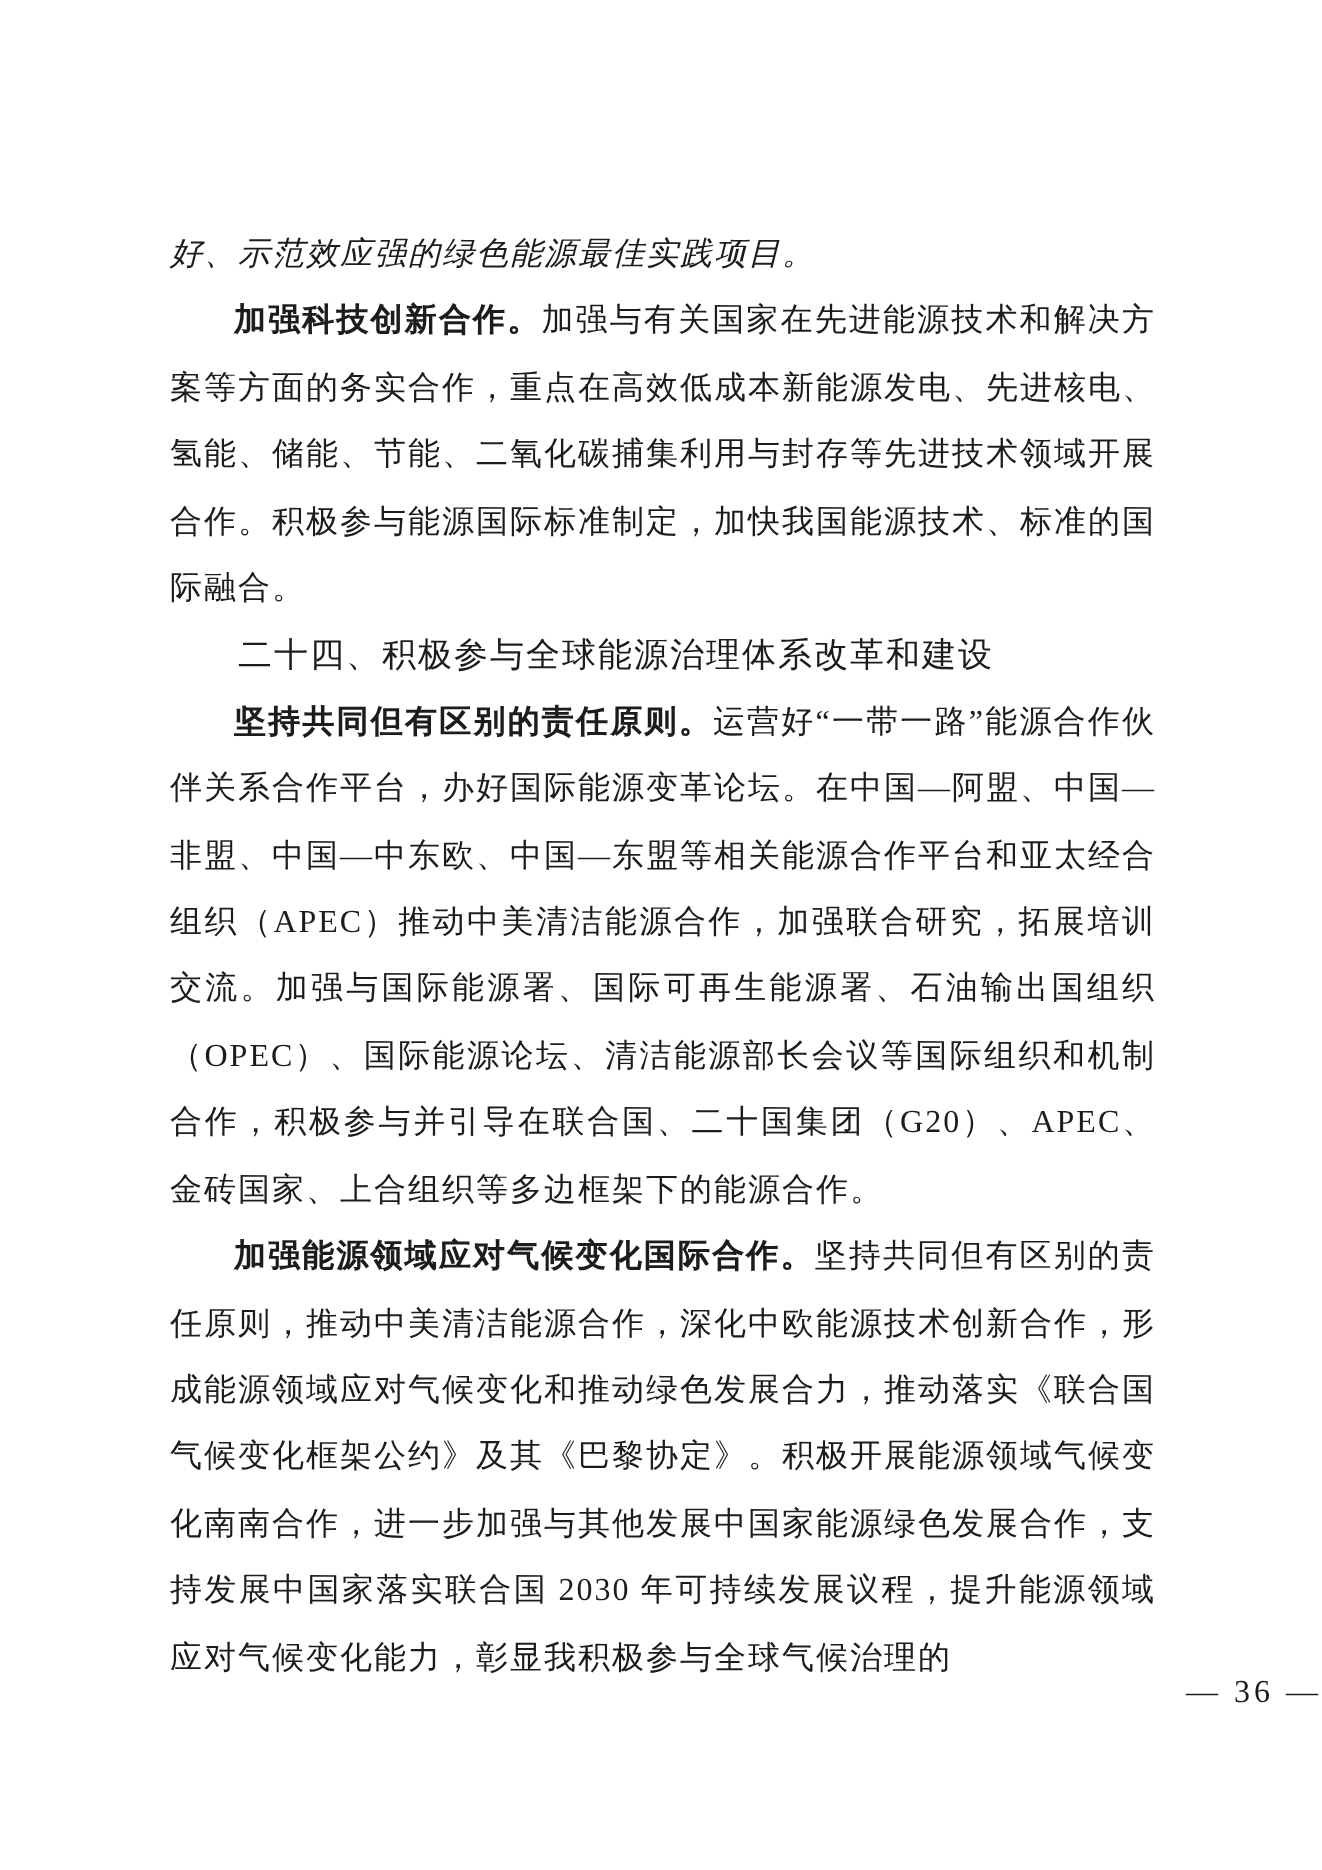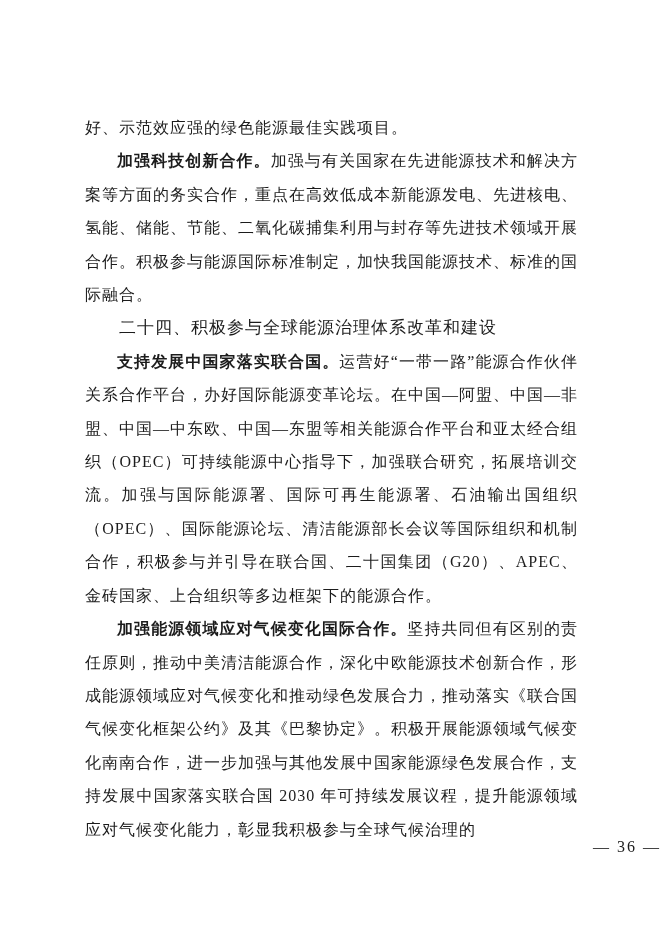--- a/index.html
+++ b/index.html
@@ -26,20 +26,21 @@
     margin: 0;
     font-size: 16px;
     line-height: 33.4px;
     letter-spacing: 1px;
     text-align: justify;
     text-justify: inter-character;
     text-indent: 2em;
   }
   .para.continuation {
     text-indent: 0;
+    font-style: italic;
   }
   .para .lead {
     font-weight: 700;
   }
   .heading {
     margin: 0;
     font-size: 17px;
     line-height: 33.4px;
     letter-spacing: 1px;
     font-weight: 400;
@@ -63,20 +64,20 @@
 
 <div class="page">
   <div class="text-block">
 
     <p class="para continuation"><span>好、示范效应强的绿色能源最佳实践项目。</span></p>
 
     <p class="para"><span class="lead">加强科技创新合作。</span><span>加强与有关国家在先进能源技术和解决方案等方面的务实合作，重点在高效低成本新能源发电、先进核电、氢能、储能、节能、二氧化碳捕集利用与封存等先进技术领域开展合作。积极参与能源国际标准制定，加快我国能源技术、标准的国际融合。</span></p>
 
     <h2 class="heading">二十四、积极参与全球能源治理体系改革和建设</h2>
 
-    <p class="para"><span class="lead">支持发展中国家落实联合国。</span><span>运营好“一带一路”能源合作伙伴关系合作平台，办好国际能源变革论坛。在中国—阿盟、中国—非盟、中国—中东欧、中国—东盟等相关能源合作平台和亚太经合组织（OPEC）可持续能源中心指导下，加强联合研究，拓展培训交流。加强与国际能源署、国际可再生能源署、石油输出国组织（OPEC）、国际能源论坛、清洁能源部长会议等国际组织和机制合作，积极参与并引导在联合国、二十国集团（G20）、APEC、金砖国家、上合组织等多边框架下的能源合作。</span></p>
+    <p class="para"><span class="lead">坚持共同但有区别的责任原则。</span><span>运营好“一带一路”能源合作伙伴关系合作平台，办好国际能源变革论坛。在中国—阿盟、中国—非盟、中国—中东欧、中国—东盟等相关能源合作平台和亚太经合组织（APEC）推动中美清洁能源合作，加强联合研究，拓展培训交流。加强与国际能源署、国际可再生能源署、石油输出国组织（OPEC）、国际能源论坛、清洁能源部长会议等国际组织和机制合作，积极参与并引导在联合国、二十国集团（G20）、APEC、金砖国家、上合组织等多边框架下的能源合作。</span></p>
 
     <p class="para"><span class="lead">加强能源领域应对气候变化国际合作。</span><span>坚持共同但有区别的责任原则，推动中美清洁能源合作，深化中欧能源技术创新合作，形成能源领域应对气候变化和推动绿色发展合力，推动落实《联合国气候变化框架公约》及其《巴黎协定》。积极开展能源领域气候变化南南合作，进一步加强与其他发展中国家能源绿色发展合作，支持发展中国家落实联合国 2030 年可持续发展议程，提升能源领域应对气候变化能力，彰显我积极参与全球气候治理的</span></p>
 
   </div>
 
   <div class="page-number">— 36 —</div>
 </div>
 
 </body></html>

